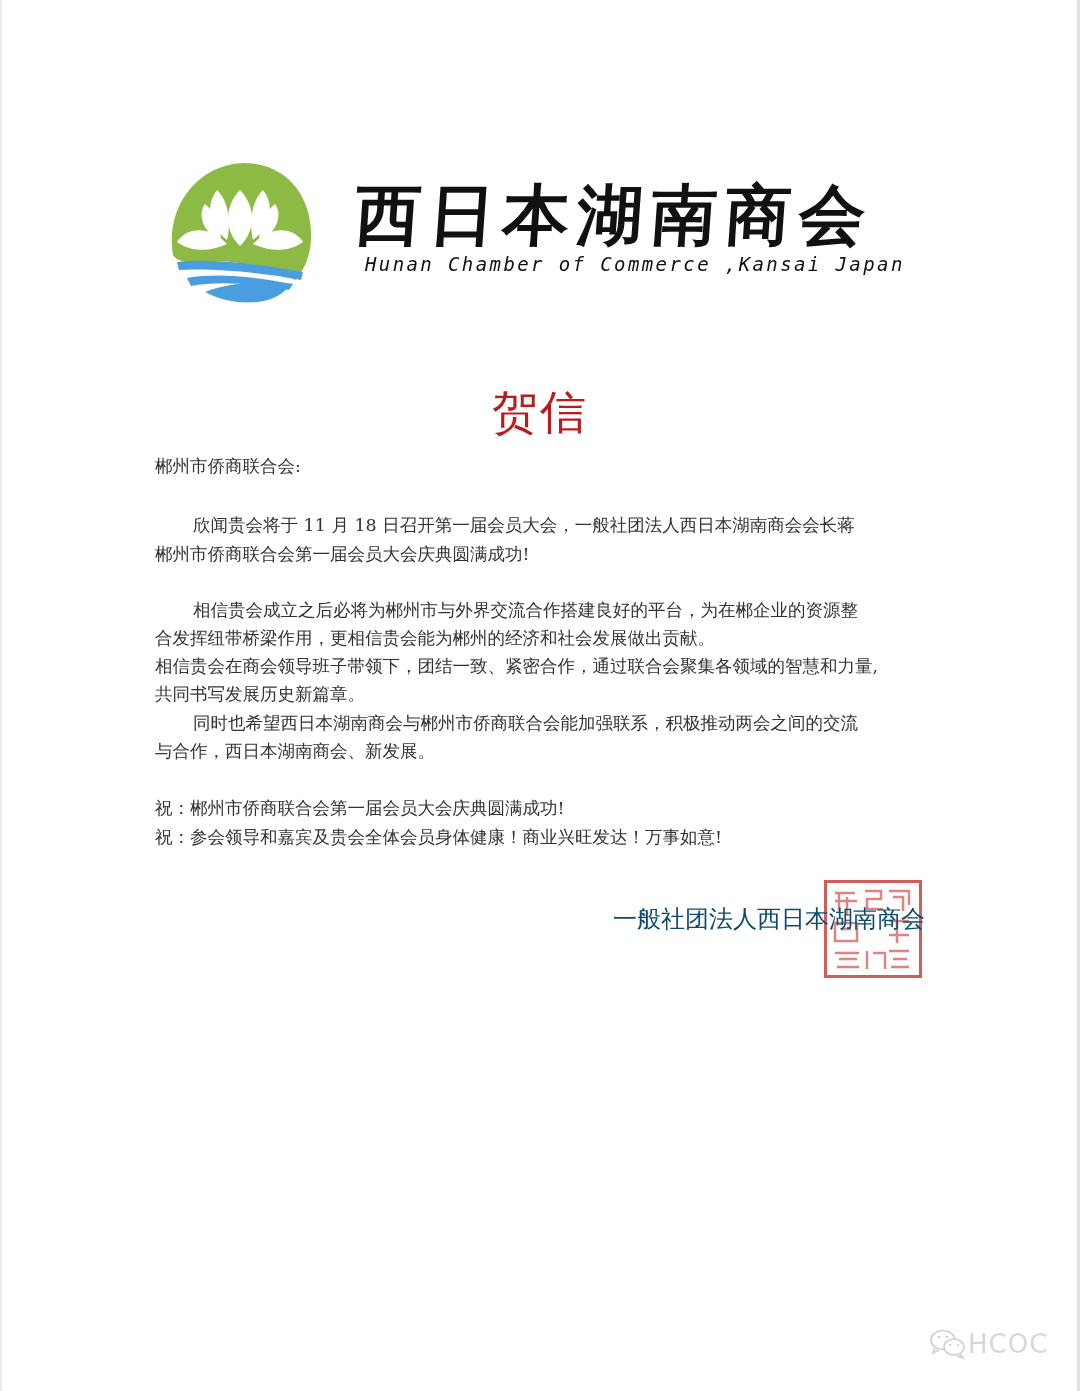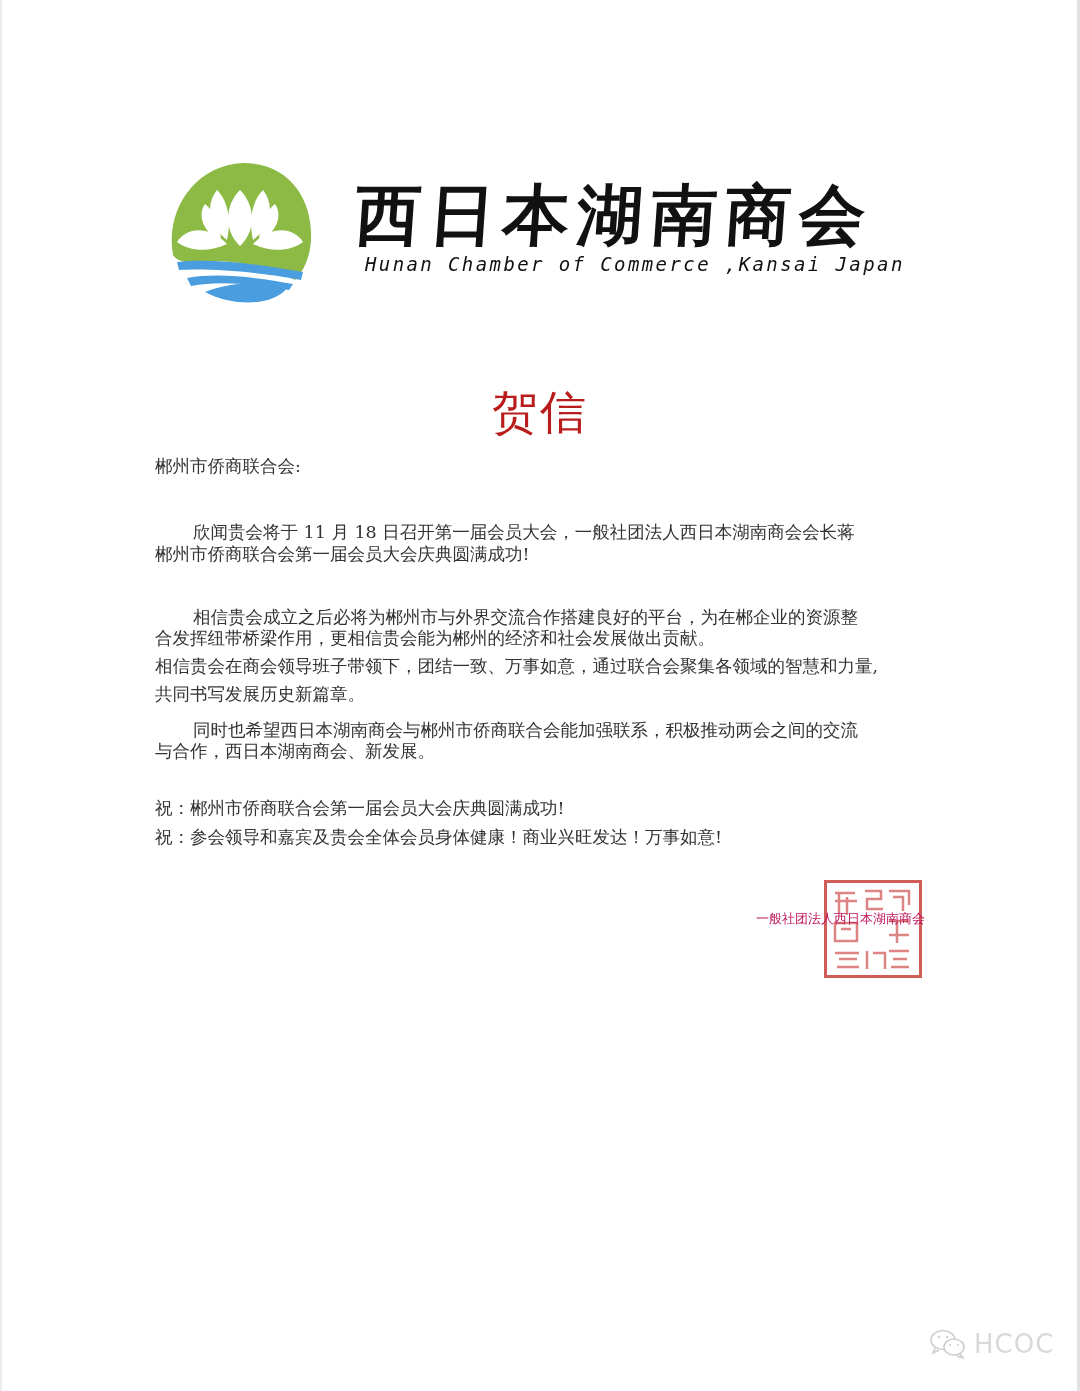--- a/index.html
+++ b/index.html
@@ -23,30 +23,30 @@
     color: #111; letter-spacing: 2.4px; white-space: nowrap;
   }
 
   .title {
     position: absolute; left: 0; width: 1080px; top: 382px; text-align: center;
     font-family: "DejaVu Sans", sans-serif; font-size: 46px; color: #b91c1c; letter-spacing: 2px;
   }
 
   .body { position: absolute; left: 155px; top: 452px; width: 772px; font-size: 17.5px; color: #333; }
   .line { position: absolute; left: 0; white-space: nowrap; line-height: 28px; }
-  .indent { padding-left: 38px; margin-top: 7px; }
+  .indent { padding-left: 38px; }
 
-  .sign { position: absolute; right: 155px; top: 904px; text-align: right; font-size: 13px; color: #be185d; line-height: 30px; }
+  .sign { position: absolute; right: 155px; top: 904px; text-align: right; font-size: 24px; color: #0c4a6e; line-height: 30px; }
   .seal {
     position: absolute; left: 824px; top: 880px; width: 98px; height: 98px;
     border: 3px solid #c9413c; box-sizing: border-box; opacity: 0.85;
   }
 
   .watermark {
-    position: absolute; left: 928px; top: 1328px; display: flex; align-items: center; gap: 6px;
+    position: absolute; left: 928px; top: 1328px; display: flex; align-items: center; 
     font-family: "DejaVu Sans", sans-serif; font-size: 26px; color: #d8d8d8; letter-spacing: 1px;
   }
 </style>
 </head>
 <body>
 
 <div class="edge-left"></div>
 <div class="edge-right"></div>
 
 <div class="header">
@@ -72,21 +72,21 @@
 </div>
 
 <div class="title">贺信</div>
 
 <div class="body">
   <div class="line" style="top:0px">郴州市侨商联合会:</div>
   <div class="line indent" style="top:59px">欣闻贵会将于 11 月 18 日召开第一届会员大会，一般社团法人西日本湖南商会会长蒋</div>
   <div class="line" style="top:88px">郴州市侨商联合会第一届会员大会庆典圆满成功!</div>
   <div class="line indent" style="top:144px">相信贵会成立之后必将为郴州市与外界交流合作搭建良好的平台，为在郴企业的资源整</div>
   <div class="line" style="top:172px">合发挥纽带桥梁作用，更相信贵会能为郴州的经济和社会发展做出贡献。</div>
-  <div class="line" style="top:200px">相信贵会在商会领导班子带领下，团结一致、万事如意，通过联合会聚集各领域的智慧和力量,</div>
+  <div class="line" style="top:200px">相信贵会在商会领导班子带领下，团结一致、紧密合作，通过联合会聚集各领域的智慧和力量,</div>
   <div class="line" style="top:228px">共同书写发展历史新篇章。</div>
   <div class="line indent" style="top:257px">同时也希望西日本湖南商会与郴州市侨商联合会能加强联系，积极推动两会之间的交流</div>
   <div class="line" style="top:285px">与合作，西日本湖南商会、新发展。</div>
   <div class="line" style="top:342px">祝：郴州市侨商联合会第一届会员大会庆典圆满成功!</div>
   <div class="line" style="top:371px">祝：参会领导和嘉宾及贵会全体会员身体健康！商业兴旺发达！万事如意!</div>
 </div>
 
 <div class="seal">
   <svg width="92" height="92" viewBox="0 0 92 92">
     <g stroke="#c9413c" stroke-width="2.5" fill="none" opacity="0.75">

